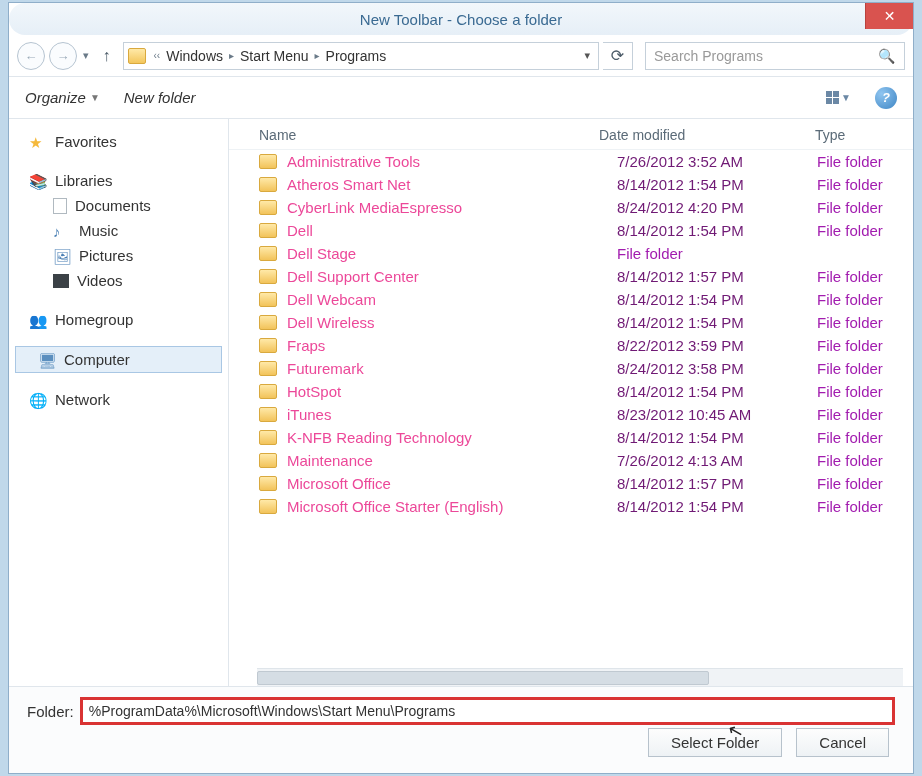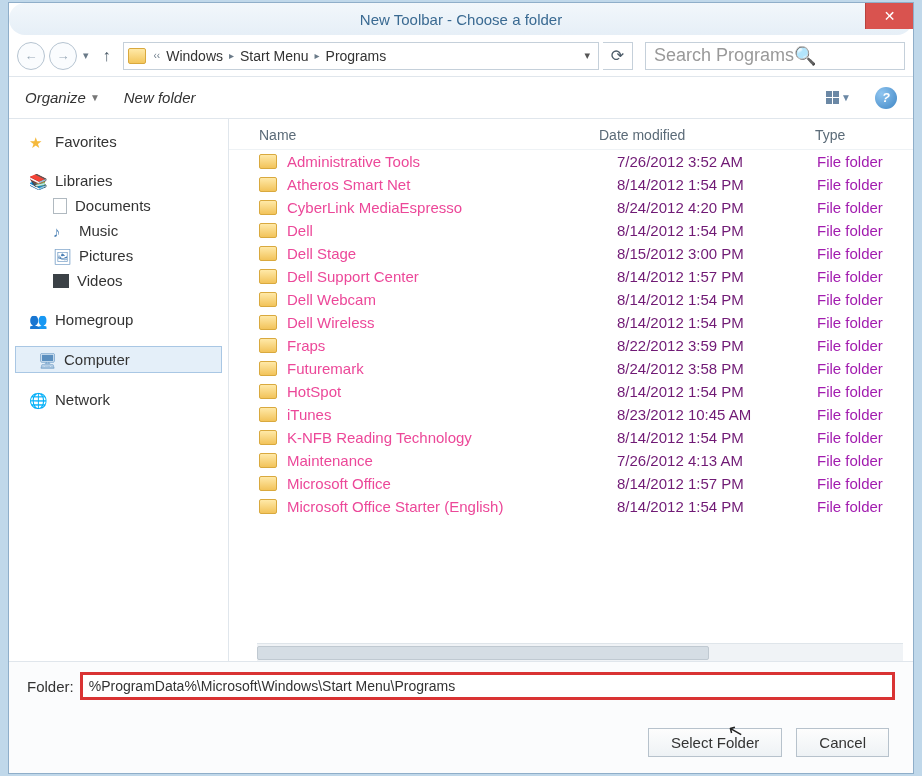--- a/index.html
+++ b/index.html
@@ -37,22 +37,22 @@
   }
   .bcicon { width:18px; height:16px; background: linear-gradient(#ffe9a8,#f3c65c);
     border:1px solid #d9a93e; border-radius:2px; margin-right:6px; }
   .bcseg { padding: 0 4px; cursor:pointer; }
   .bccar { color:#6a7a88; font-size:10px; padding:0 2px; }
   .bcdrop { margin-left:auto; padding:0 8px; color:#555; cursor:pointer; font-size:11px; }
   .refresh { width:30px; height:28px; border:1px solid #c5d0da; border-left:none;
     display:flex; align-items:center; justify-content:center; color:#4b5b68; cursor:pointer; }
   .searchbox {
     width: 260px; height: 28px; border:1px solid #c5d0da; margin-left:8px;
-    display:flex; align-items:center; padding:0 8px; color:#999; font-size:18px;
-    cursor:text;
+    display:flex; align-items:center; padding:0 8px; color:#999; font-size:14px;
+    justify-content:space-between; cursor:text;
   }
   .toolrow {
     height: 42px; display:flex; align-items:center; padding:0 16px; gap:24px;
     border-bottom:1px solid #e0e6ec; font-size:15px; color:#333;font-style:italic;
   }
   .org { display:flex; align-items:center; gap:4px; cursor:pointer; }
   .newf { cursor:pointer; }
   .toolspacer { flex:1; }
   .viewbtn { display:flex; align-items:center; gap:2px; color:#6b88a5; cursor:pointer; }
   .viewsq { display:grid; grid-template-columns:6px 6px; grid-template-rows:6px 6px; gap:1px; }
@@ -89,21 +89,21 @@
     font-size:15px; color:#333; cursor:pointer; }
   .fico { width:18px; height:15px; background:linear-gradient(#ffe9a8,#f2c35a);
     border:1px solid #d9a93e; border-radius:2px; margin-right:10px; flex-shrink:0; }
   .row .nm { width:330px; color:#ec4899; white-space:nowrap; overflow:hidden; text-overflow:ellipsis; }
   .row .dt { width:200px; color:#701a75; }
   .row .ty { color:#a21caf; }
   .hscroll { height:18px; background:#f0f3f6; border-top:1px solid #dfe5ea;
     margin:0 10px 0 28px; position:relative; }
   .hthumb { position:absolute; left:0; top:2px; height:14px; width:70%;
     background:#d5dde4; border:1px solid #c0c9d1; border-radius:2px; cursor:pointer; }
-  .footer { padding:10px 18px 16px 18px; display:flex; flex-direction:column; gap:28px;
+  .footer { padding:10px 18px 16px 18px; display:flex; flex-direction:column; gap:3px;
     border-top:1px solid #e0e6ec; background:#fbfcfd; }
   .folderrow { display:flex; align-items:center; gap:6px; }
   .flabel { font-size:15px; color:#333; }
   .fbox { flex:1; border:3px solid #d93333; padding:3px 6px; font-size:14px;
     color:#333; background:#fff; cursor:text; }
   .btnrow { display:flex; justify-content:flex-end; gap:14px; padding-right:6px; position:relative; }
   .btn { border:1px solid #b7c2cc; background:linear-gradient(#fdfdfd,#eef2f5);
     padding:5px 22px; font-size:15px; color:#333; cursor:pointer; }
   .cursor { position:absolute; right:152px; top:-8px; font-size:18px; color:#222;
     transform:rotate(-15deg); pointer-events:none; }
@@ -244,21 +244,20 @@
           </div>
           <div class="row">
             <span class="fico"></span>
             <span class="nm">Dell</span>
             <span class="dt">8/14/2012 1:54 PM</span>
             <span class="ty">File folder</span>
           </div>
           <div class="row">
             <span class="fico"></span>
             <span class="nm">Dell Stage</span>
-            <span class="dt">8/15/2012 3:00 PM</span>
             <span class="ty">File folder</span>
           </div>
           <div class="row">
             <span class="fico"></span>
             <span class="nm">Dell Support Center</span>
             <span class="dt">8/14/2012 1:57 PM</span>
             <span class="ty">File folder</span>
           </div>
           <div class="row">
             <span class="fico"></span>

